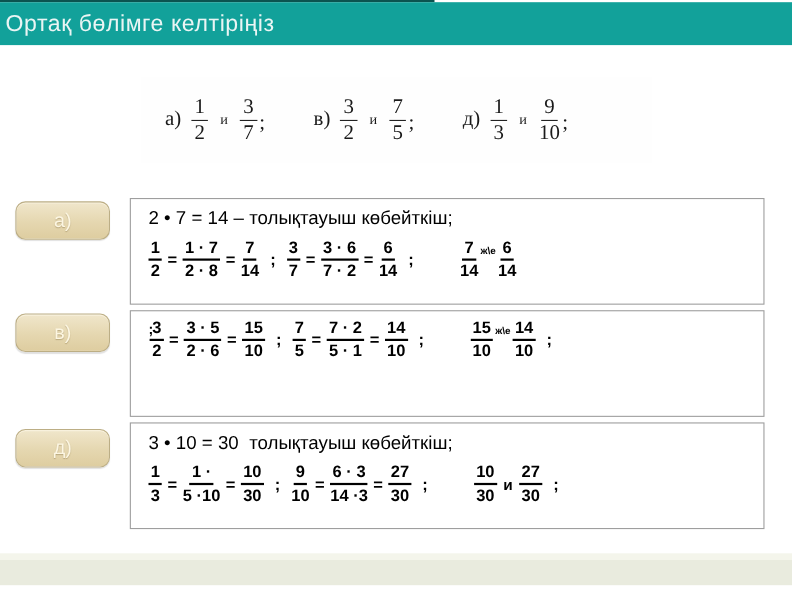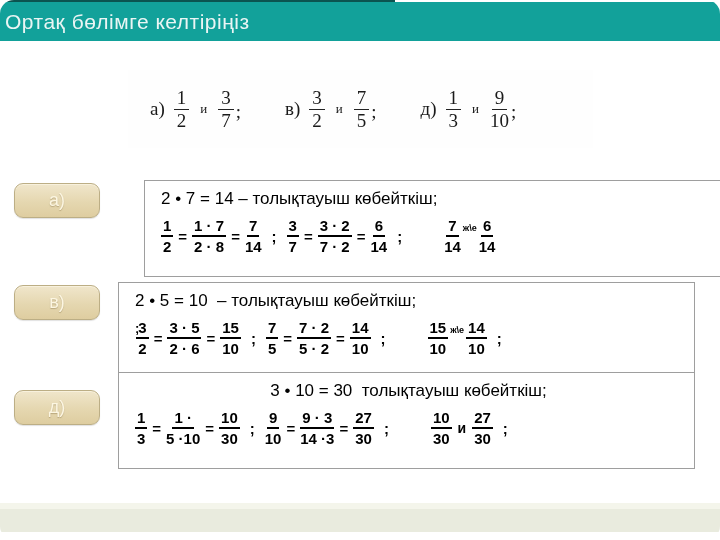--- a/index.html
+++ b/index.html
@@ -1,17 +1,17 @@
 <!DOCTYPE html>
 <html><head>
 <meta charset="utf-8">
 <style>
   html,body{margin:0;padding:0;background:#fff;}
   #stage{position:relative;width:720px;height:540px;background:#ffffff;overflow:hidden;
-         font-family:"Liberation Sans",sans-serif;border-radius:14px;}
+         font-family:"Liberation Sans",sans-serif;}
 
   
   .accent-line{position:absolute;top:0;left:0;width:395px;height:2px;background:#0b5450;}
   .titlebar{position:absolute;top:2px;left:0;width:720px;height:39px;background:#12a19a;
             display:flex;align-items:center;box-sizing:border-box;padding-left:5px;}
   .titlebar span{color:#eaf5f4;font-size:21px;letter-spacing:.5px;}
 
   
   .problem-image{position:absolute;left:128px;top:70px;width:465px;height:78px;background:#fefefe;
                  display:flex;align-items:center;gap:44px;box-sizing:border-box;padding-left:22px;
@@ -101,21 +101,21 @@
         </span>
         <span class="pi-tail">;</span>
       </div>
     </div>
 
   <div class="band-light"></div>
   <div class="band"></div>
 <div class="bubble" style="top: 183px;">
       <span>а)</span>
     </div>
-    <div class="row-box" style="top: 180px; margin-left: 26px;">
+    <div class="row-box" style="top: 180px;">
       <div class="line1">2 • 7 = 14 – толықтауыш көбейткіш;</div>
       <div class="math-row">
         <span class="frac">
           <span class="n">1</span>
           <span class="d">2</span>
         </span>
         <span class="op">=</span>
         <span class="frac">
           <span class="n">1 · 7</span>
           <span class="d">2 · 8</span>
@@ -125,21 +125,21 @@
           <span class="n">7</span>
           <span class="d">14</span>
         </span>
         <span class="sep">;</span>
         <span class="frac">
           <span class="n">3</span>
           <span class="d">7</span>
         </span>
         <span class="op">=</span>
         <span class="frac">
-          <span class="n">3 · 2</span>
+          <span class="n">3 · 6</span>
           <span class="d">7 · 2</span>
         </span>
         <span class="op">=</span>
         <span class="frac">
           <span class="n">6</span>
           <span class="d">14</span>
         </span>
         <span class="sep">;</span>
         <span class="gap"></span>
         <span class="frac">
@@ -150,21 +150,20 @@
         <span class="frac">
           <span class="n">6</span>
           <span class="d">14</span>
         </span>
       </div>
     </div>
     <div class="bubble" style="top: 285px;">
       <span>в)</span>
     </div>
     <div class="row-box" style="top: 282px;">
-      <div class="line1">2 • 5 = 10  – толықтауыш көбейткіш;</div>
       <div class="math-row">
         <span class="stray">;</span>
         <span class="frac">
           <span class="n">3</span>
           <span class="d">2</span>
         </span>
         <span class="op">=</span>
         <span class="frac">
           <span class="n">3 · 5</span>
           <span class="d">2 · 6</span>
@@ -175,21 +174,21 @@
           <span class="d">10</span>
         </span>
         <span class="sep">;</span>
         <span class="frac">
           <span class="n">7</span>
           <span class="d">5</span>
         </span>
         <span class="op">=</span>
         <span class="frac">
           <span class="n">7 · 2</span>
-          <span class="d">5 · 2</span>
+          <span class="d">5 · 1</span>
         </span>
         <span class="op">=</span>
         <span class="frac">
           <span class="n">14</span>
           <span class="d">10</span>
         </span>
         <span class="sep">;</span>
         <span class="gap"></span>
         <span class="frac">
           <span class="n">15</span>
@@ -199,21 +198,21 @@
         <span class="frac">
           <span class="n">14</span>
           <span class="d">10</span>
         </span>
         <span class="sep">;</span>
       </div>
     </div>
     <div class="bubble" style="top: 390px;">
       <span>д)</span>
     </div>
-    <div class="row-box" style="top: 372px; text-align: center;">
+    <div class="row-box" style="top: 384px;">
       <div class="line1">3 • 10 = 30  толықтауыш көбейткіш;</div>
       <div class="math-row">
         <span class="frac">
           <span class="n">1</span>
           <span class="d">3</span>
         </span>
         <span class="op">=</span>
         <span class="frac">
           <span class="n">1 ·</span>
           <span class="d">5 ·10</span>
@@ -223,21 +222,21 @@
           <span class="n">10</span>
           <span class="d">30</span>
         </span>
         <span class="sep">;</span>
         <span class="frac">
           <span class="n">9</span>
           <span class="d">10</span>
         </span>
         <span class="op">=</span>
         <span class="frac">
-          <span class="n">9 · 3</span>
+          <span class="n">6 · 3</span>
           <span class="d">14 ·3</span>
         </span>
         <span class="op">=</span>
         <span class="frac">
           <span class="n">27</span>
           <span class="d">30</span>
         </span>
         <span class="sep">;</span>
         <span class="gap"></span>
         <span class="frac">

